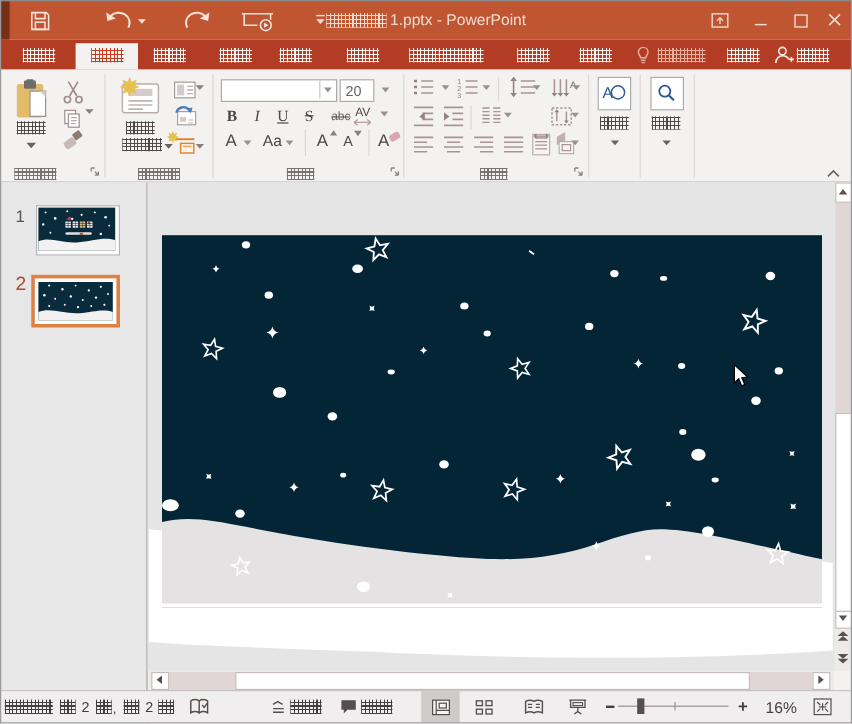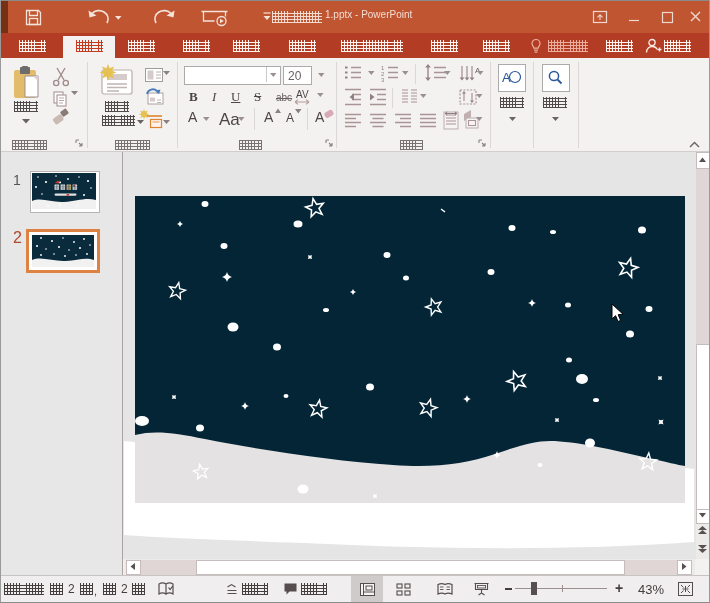--- a/index.html
+++ b/index.html
@@ -35,21 +35,21 @@
   <path d="M201.5,11.5 h26 M203.5,11.5 v9.5 h11 M225.5,11.5 v5"></path>
   <circle cx="221.5" cy="21" r="4.5"></circle>
  </g>
  <path d="M220,18.8 l3.8,2.2 l-3.8,2.2 z" fill="#F3E3DB"></path>
 
  <path d="M263.5,13 l7,0" stroke="#F3E3DB" stroke-width="1.2"></path>
  <path d="M263.5,16 l7,0 l-3.5,4 z" fill="#F3E3DB"></path>
 </svg>
 
 <div class="z" style="left:272px;top:11px;width:50px;height:12px;--c:#F2DCD2"></div>
-<div class="ab" style="left:325px;top:9px;color:#F2DCD2;font-size:10px;">1.pptx - PowerPoint</div>
+<div class="ab" style="left:325px;top:9px;color:#F2DCD2;font-size:13px;">1.pptx - PowerPoint</div>
 
 <svg class="ab" style="left:590px;top:8px" width="120" height="18" viewBox="0 0 120 18">
  <g stroke="#F0D8CE" fill="none" stroke-width="1.2">
   <rect x="3.5" y="3.5" width="13" height="11"></rect>
   <path d="M10,12 v-5 M7.5,9.3 l2.5,-2.6 l2.5,2.6" stroke-width="1.1"></path>
   <path d="M39,12.5 h10"></path>
   <rect x="72.5" y="4.5" width="10" height="10"></rect>
   <path d="M101,4 l9,9 M110,4 l-9,9" stroke-width="1.4"></path>
  </g>
 </svg>
@@ -192,21 +192,21 @@
 <svg class="ab" style="left:295px;top:99px" width="16" height="6">
         <path d="M0,3 h14 M0,3 l3,-2.4 M0,3 l3,2.4 M14,3 l-3,-2.4 M14,3 l-3,2.4" stroke="#B89C9C" stroke-width="1.1" fill="none"></path>
       </svg>
 <svg class="ab" style="left:317px;top:93px" width="8" height="5">
         <path d="M0,0 h6.5 l-3.2,4 z" fill="#9A9090"></path>
       </svg>
 <div class="ab" style="left:188px;top:109px;font-size:14px;color:#4E4646;">A</div>
 <svg class="ab" style="left:203px;top:117px" width="8" height="5">
         <path d="M0,0 h6.5 l-3.2,4 z" fill="#9A9090"></path>
       </svg>
-<div class="ab" style="left:219px;top:110px;font-size:17px;color:#4E4646;">Aa</div>
+<div class="ab" style="left:219px;top:110px;font-size:13px;color:#4E4646;">Aa</div>
 <svg class="ab" style="left:238px;top:117px" width="8" height="5">
         <path d="M0,0 h6.5 l-3.2,4 z" fill="#9A9090"></path>
       </svg>
 <div class="ab" style="left:254px;top:108px;width:1px;height:22px;background:#DCD7D7"></div>
 <div class="ab" style="left:264px;top:109px;font-size:14px;color:#4E4646;">A</div>
 <svg class="ab" style="left:274px;top:108px" width="8" height="6">
         <path d="M7,5 l-6,0 l3,-4.5 z" fill="#8A8080"></path>
       </svg>
 <div class="ab" style="left:286px;top:111px;font-size:12px;color:#4E4646;">A</div>
 <svg class="ab" style="left:295px;top:109px" width="8" height="6">
@@ -556,21 +556,21 @@
 <svg class="ab" style="left:474px;top:583px" width="15" height="13" viewBox="0 0 15 13">
  <path d="M0.5,0.5 h14 M1.5,0.5 v6 h12 v-6 M7.5,6.5 v4 M4.5,12 l3,-2 l3,2" fill="none" stroke="#564E4E" stroke-width="1.1"></path>
  <rect x="3.5" y="2.5" width="8" height="2.5" fill="none" stroke="#564E4E" stroke-width="0.9"></rect>
 </svg>
 
 <div class="ab" style="left:505px;top:588px;width:7px;height:2px;background:#443E3E"></div>
 <div class="ab" style="left:515px;top:588px;width:92px;height:1px;background:#9A9090"></div>
 <div class="ab" style="left:562px;top:585px;width:1px;height:7px;background:#9A9090"></div>
 <div class="ab" style="left:531px;top:582px;width:6px;height:13px;background:#564E50"></div>
 <div class="ab" style="left:615px;top:580px;font-size:14px;font-weight:bold;color:#443E3E;">+</div>
-<div class="ab" style="left:638px;top:582px;font-size:13px;color:#443E3E;">43%</div>
+<div class="ab" style="left:638px;top:582px;font-size:13px;color:#443E3E;">16%</div>
 <svg class="ab" style="left:678px;top:582px" width="15" height="14" viewBox="0 0 15 14">
  <rect x="0.5" y="0.5" width="14" height="13" fill="none" stroke="#564E4E" stroke-width="1"></rect>
  <path d="M3,3 l2.5,2.5 M12,3 l-2.5,2.5 M3,11 l2.5,-2.5 M12,11 l-2.5,-2.5" stroke="#564E4E" stroke-width="1"></path>
  <path d="M7.5,4 v6 M4.5,7 h6" stroke="#564E4E" stroke-width="1"></path>
 </svg>
 
 <div class="ab" style="left:0;top:0;width:710px;height:1px;background:#8A8A8A"></div>
 <div class="ab" style="left:0;top:0;width:1px;height:603px;background:#9A9A9A"></div>
 <div class="ab" style="left:709px;top:0;width:1px;height:603px;background:#9A9A9A"></div>
 <div class="ab" style="left:0;top:602px;width:710px;height:1px;background:#8A8A8A"></div>

